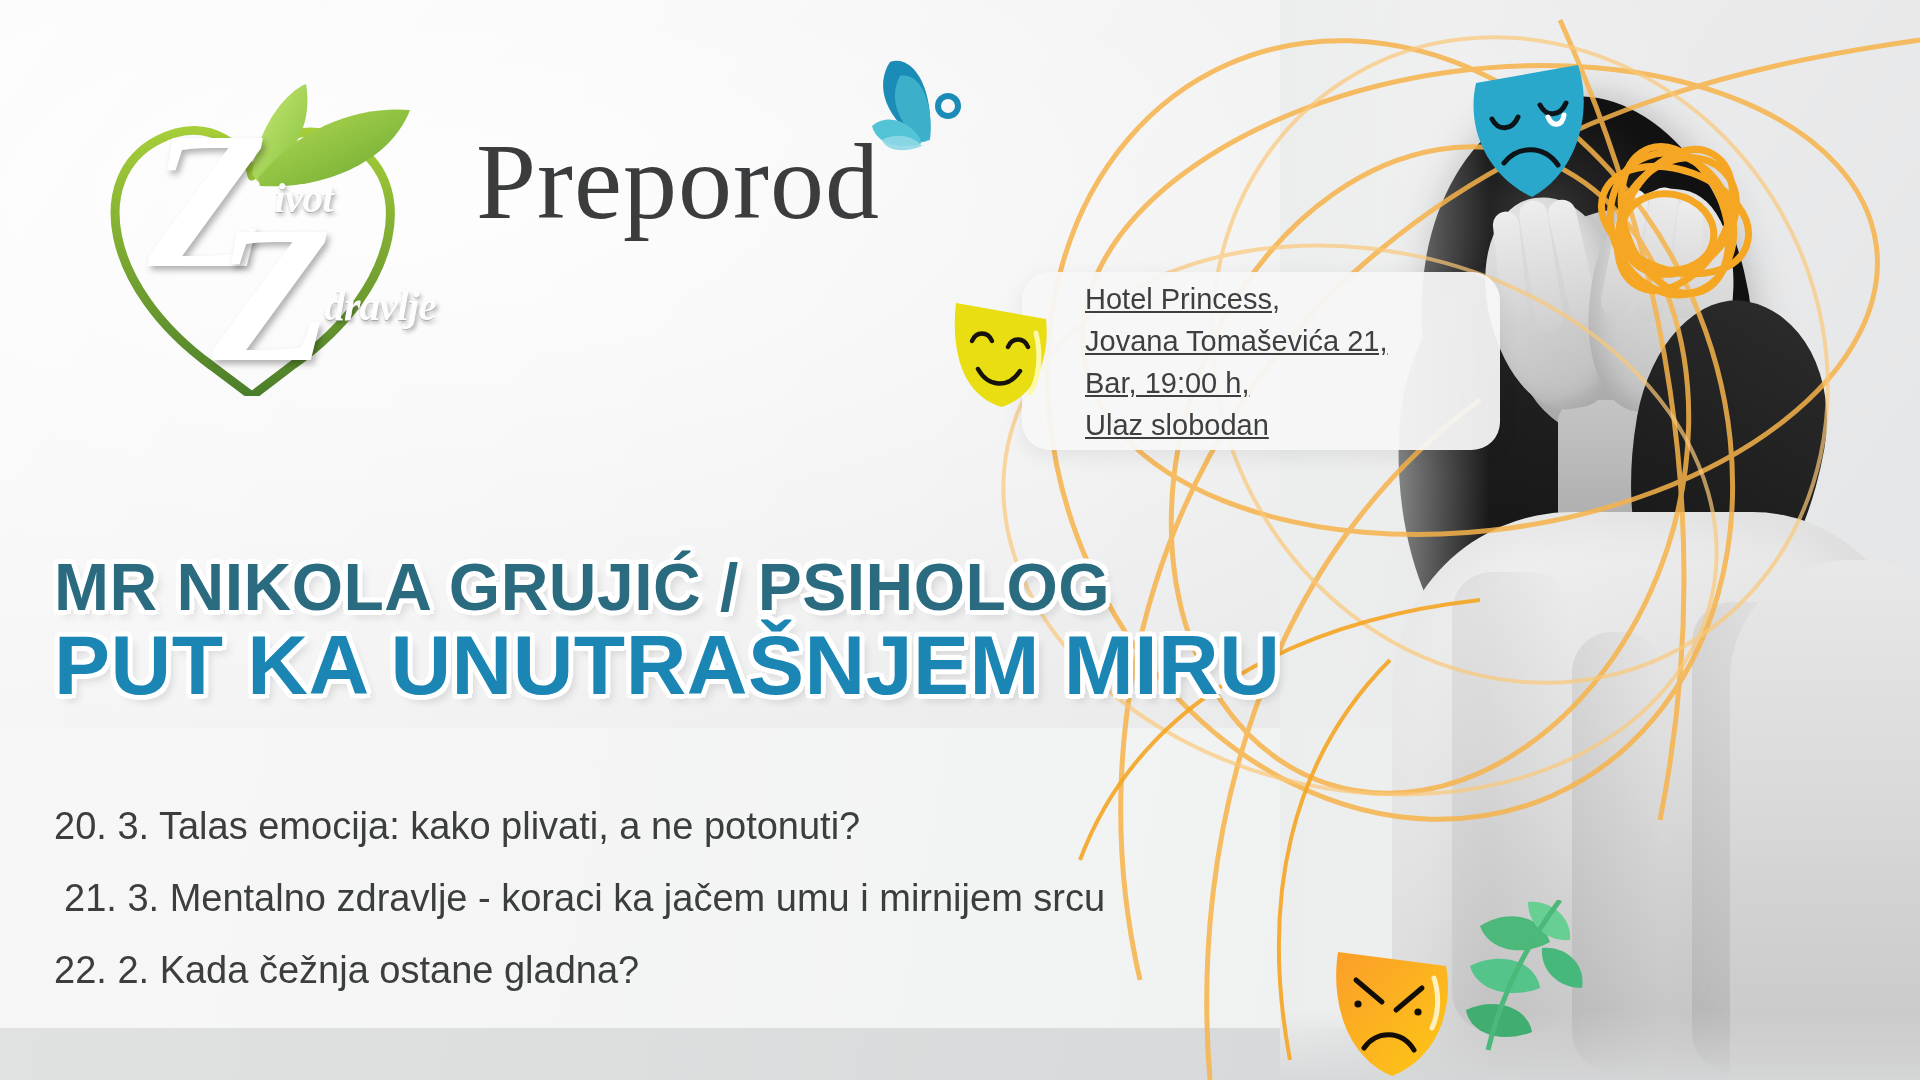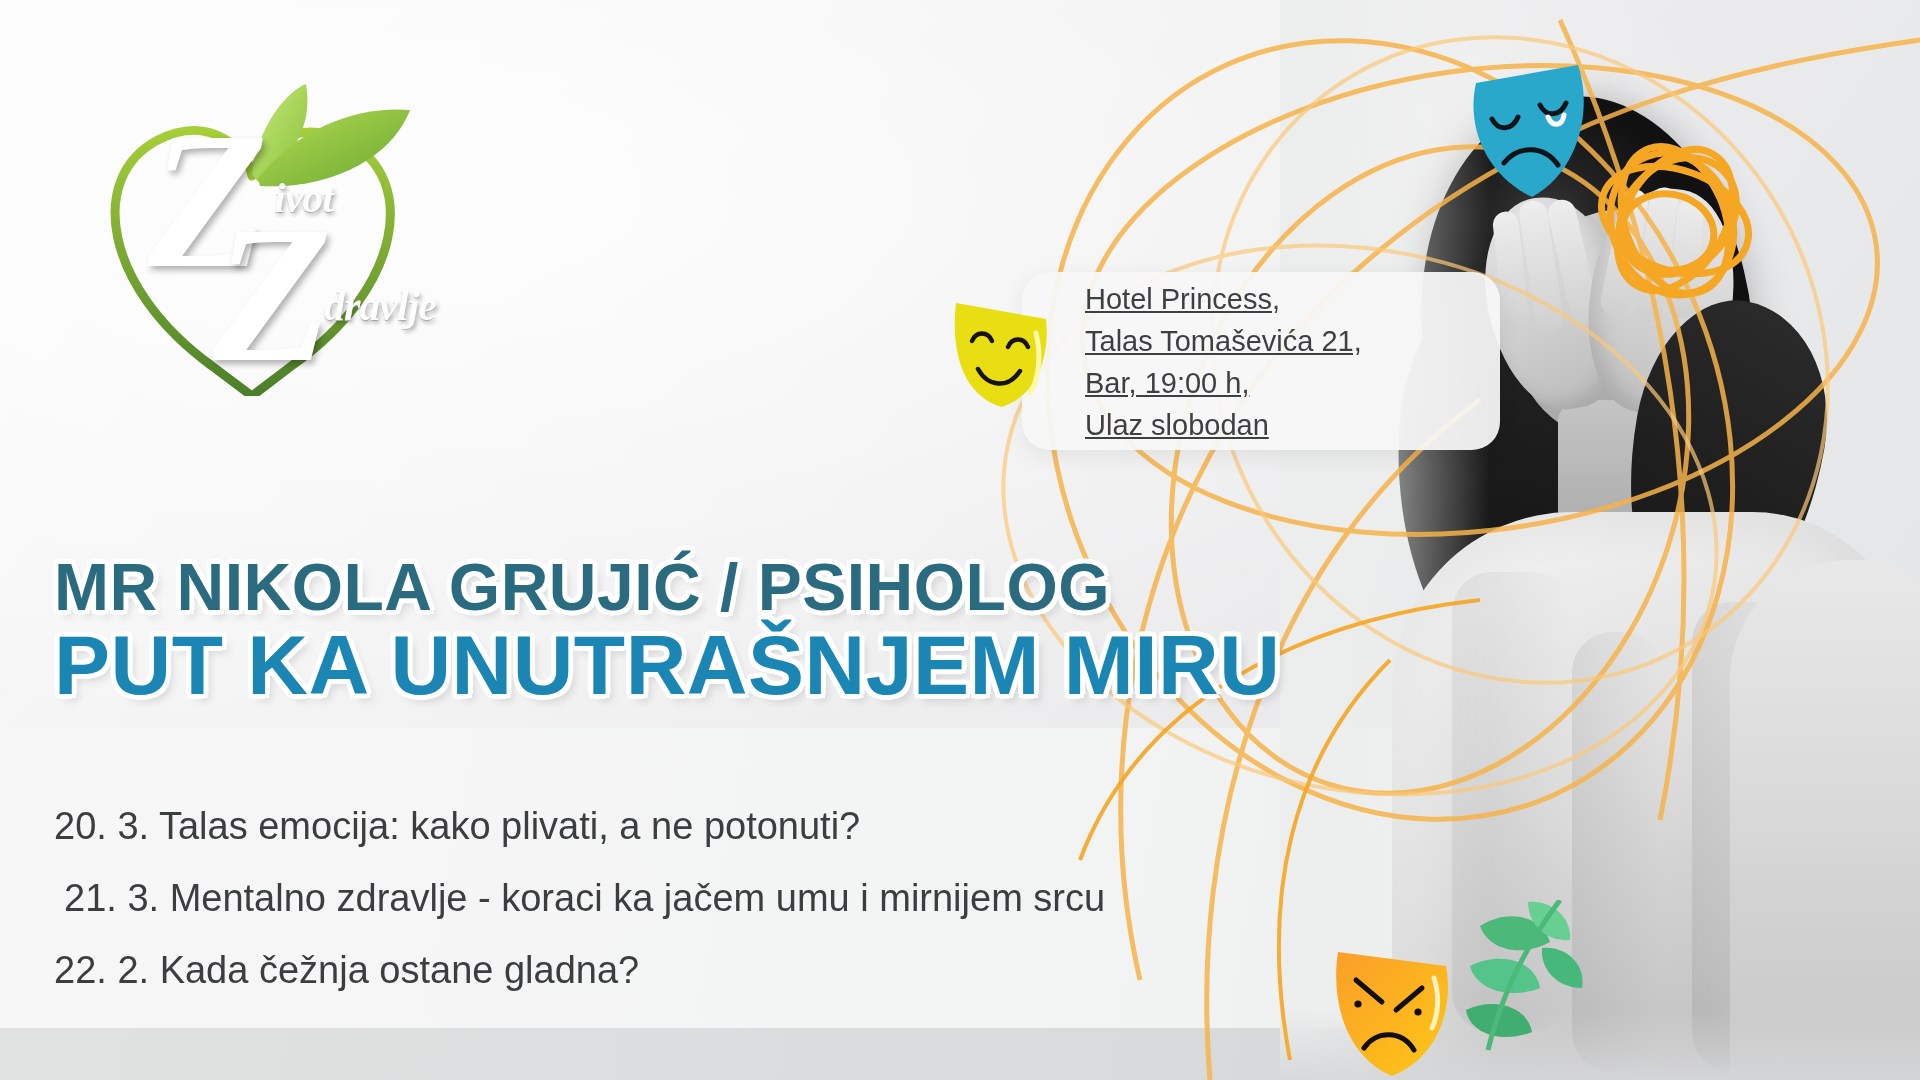--- a/index.html
+++ b/index.html
@@ -209,34 +209,46 @@
       <path d="M 196 112 C 240 58, 300 40, 348 44 C 330 92, 268 124, 198 120 Z" fill="url(#lg1)"></path>
     </svg>
     <div id="zz-text">
       <span class="zz-big" id="zz-big1">Z</span>
       <span class="zz-big" id="zz-big2">Z</span>
       <span class="zz-word" id="zz-zivot">ivot</span>
       <span class="zz-word" id="zz-zdravlje">dravlje</span>
     </div>
   </div>
 
+  <div id="logo-preporod">
+    <svg style="position:absolute;left:392px;top:-82px;width:110px;height:108px;">
+      <g>
+        <path d="M 54 96 C 18 74, 6 40, 22 16 C 44 8, 66 40, 62 92 Z" fill="#1b8cb8"></path>
+        <path d="M 56 96 C 30 80, 20 52, 32 30 C 50 26, 66 52, 62 94 Z" fill="#3fb3cc" opacity=".92"></path>
+        <path d="M 52 98 C 26 104, 8 96, 4 80 C 20 66, 44 76, 54 96 Z" fill="#53c3d6"></path>
+        <path d="M 54 100 C 34 108, 18 104, 14 94 C 28 86, 46 90, 54 100 Z" fill="#8ed8e4" opacity=".9"></path>
+        <circle cx="80" cy="60" r="10" fill="none" stroke="#1b8cb8" stroke-width="6"></circle>
+      </g>
+    </svg>
+    <div id="preporod-word">Preporod</div>
+  </div>
 
   <div id="info-pill"></div>
 
   <svg class="mask" id="mask-happy" viewBox="0 0 118 128">
     <path d="M 10 18 L 100 34 C 104 70, 92 110, 56 122 C 20 112, 4 72, 10 18 Z" fill="#e8de12"></path>
     <path d="M 90 48 C 96 72, 92 96, 84 108" stroke="#fdf9a8" stroke-width="5" fill="none" stroke-linecap="round"></path>
     <path d="M 26 56 C 30 46, 42 46, 46 56" stroke="#16120a" stroke-width="4.5" fill="none" stroke-linecap="round"></path>
     <path d="M 62 62 C 66 52, 78 52, 82 62" stroke="#16120a" stroke-width="4.5" fill="none" stroke-linecap="round"></path>
     <path d="M 32 84 C 42 102, 62 104, 74 86" stroke="#16120a" stroke-width="4.5" fill="none" stroke-linecap="round"></path>
   </svg>
 
   <div id="info-text">
     <div>Hotel Princess,</div>
-    <div>Talas Tomaševića 21,</div>
+    <div>Jovana Tomaševića 21,</div>
     <div>Bar, 19:00 h,</div>
     <div>Ulaz slobodan</div>
   </div>
 
   <svg class="mask" id="mask-sad" viewBox="0 0 140 152">
     <path d="M 16 28 L 118 10 C 132 50, 122 114, 72 142 C 26 120, 6 72, 16 28 Z" fill="#29a8cc"></path>
     <path d="M 32 64 C 38 76, 52 76, 58 62" stroke="#0c1418" stroke-width="5" fill="none" stroke-linecap="round"></path>
     <path d="M 80 50 C 86 62, 100 62, 106 48" stroke="#0c1418" stroke-width="5" fill="none" stroke-linecap="round"></path>
     <path d="M 88 62 C 92 72, 102 72, 104 60" stroke="#ffffff" stroke-width="5" fill="none" stroke-linecap="round"></path>
     <path d="M 44 108 C 58 90, 84 90, 98 110" stroke="#0c1418" stroke-width="5" fill="none" stroke-linecap="round"></path>

